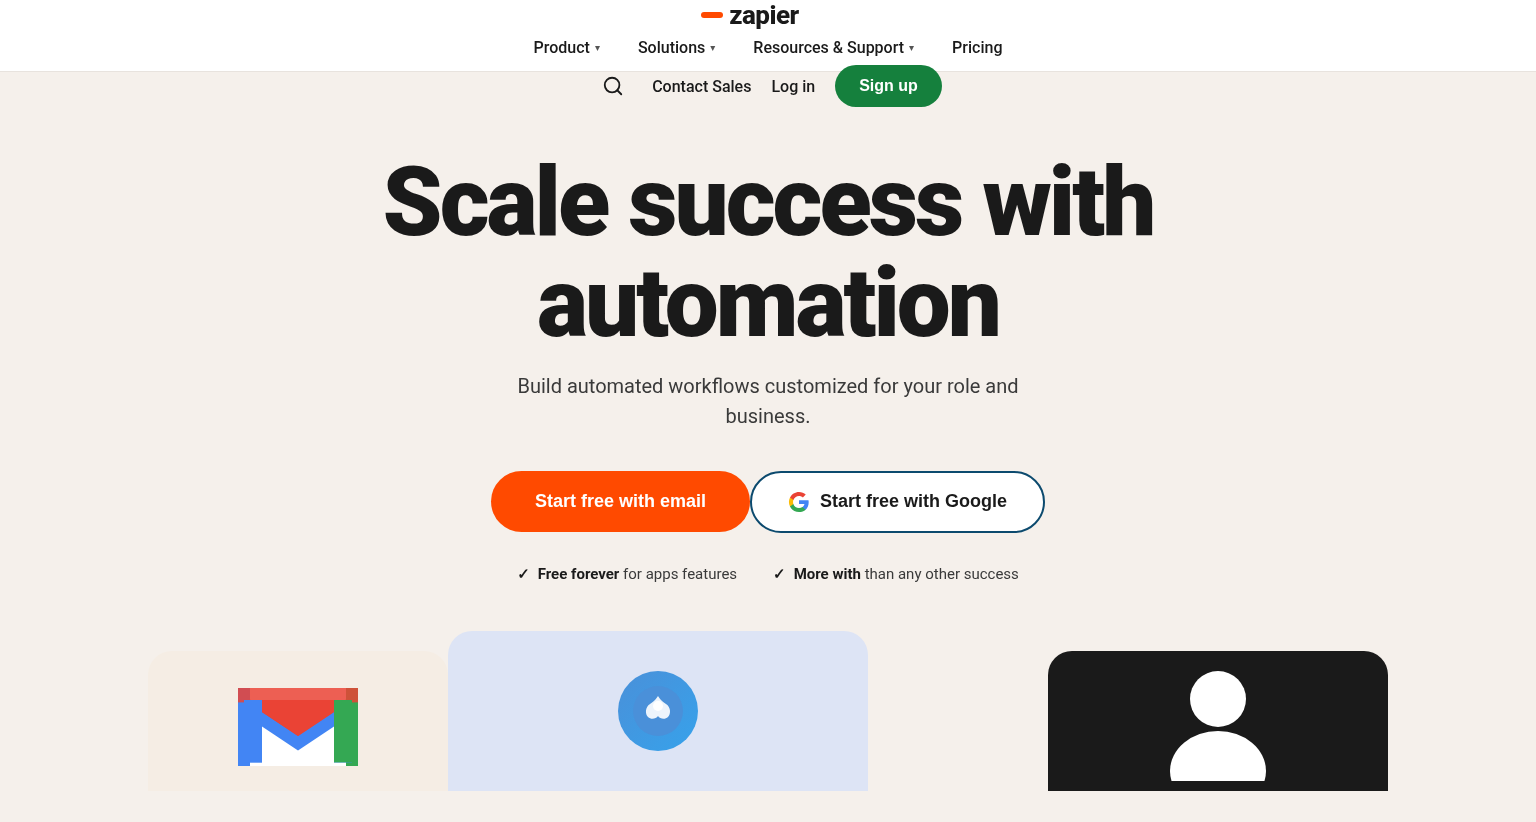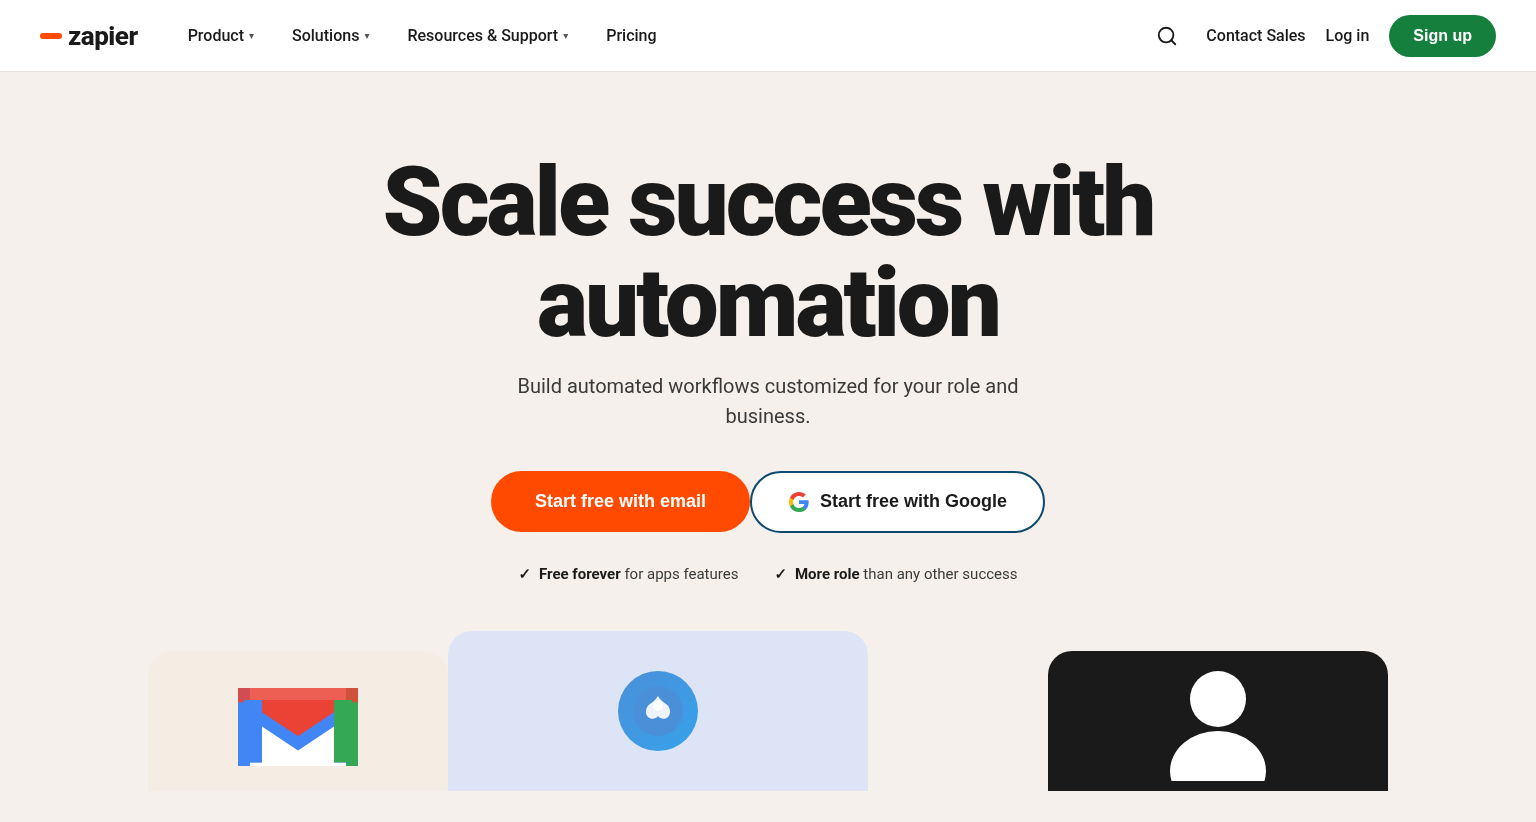--- a/index.html
+++ b/index.html
@@ -19,20 +19,21 @@
     
     header {
       background-color: #ffffff;
       border-bottom: 1px solid #e8e3de;
       height: 72px;
       display: flex;
       align-items: center;
       padding: 0 40px;
       position: relative;
       z-index: 10;
+      flex-direction: column;
     }
 
     .header-logo {
       display: flex;
       align-items: center;
       gap: 4px;
       margin-right: 36px;
       text-decoration: none;
     }
 
@@ -335,21 +336,21 @@
     </button>
   </div>
 
   <div class="hero-features">
     <div class="feature-item">
       <span class="checkmark">✓</span>
       <span><strong class="feature-bold">Free forever</strong><span> for apps features</span></span>
     </div>
     <div class="feature-item">
       <span class="checkmark">✓</span>
-      <span><strong class="feature-bold">More role</strong><span> than any other success</span></span>
+      <span><strong class="feature-bold">More with</strong><span> than any other success</span></span>
     </div>
   </div>
 
   <div class="app-icons-strip">
 
     <div class="app-card app-card-gmail">
       <svg width="120" height="90" viewBox="0 0 100 75">
 
         <rect x="0" y="10" width="100" height="65" rx="4" fill="#fff"></rect>
         <path d="M0 15 L50 50 L100 15" fill="none" stroke="#EA4335" stroke-width="4"></path>

